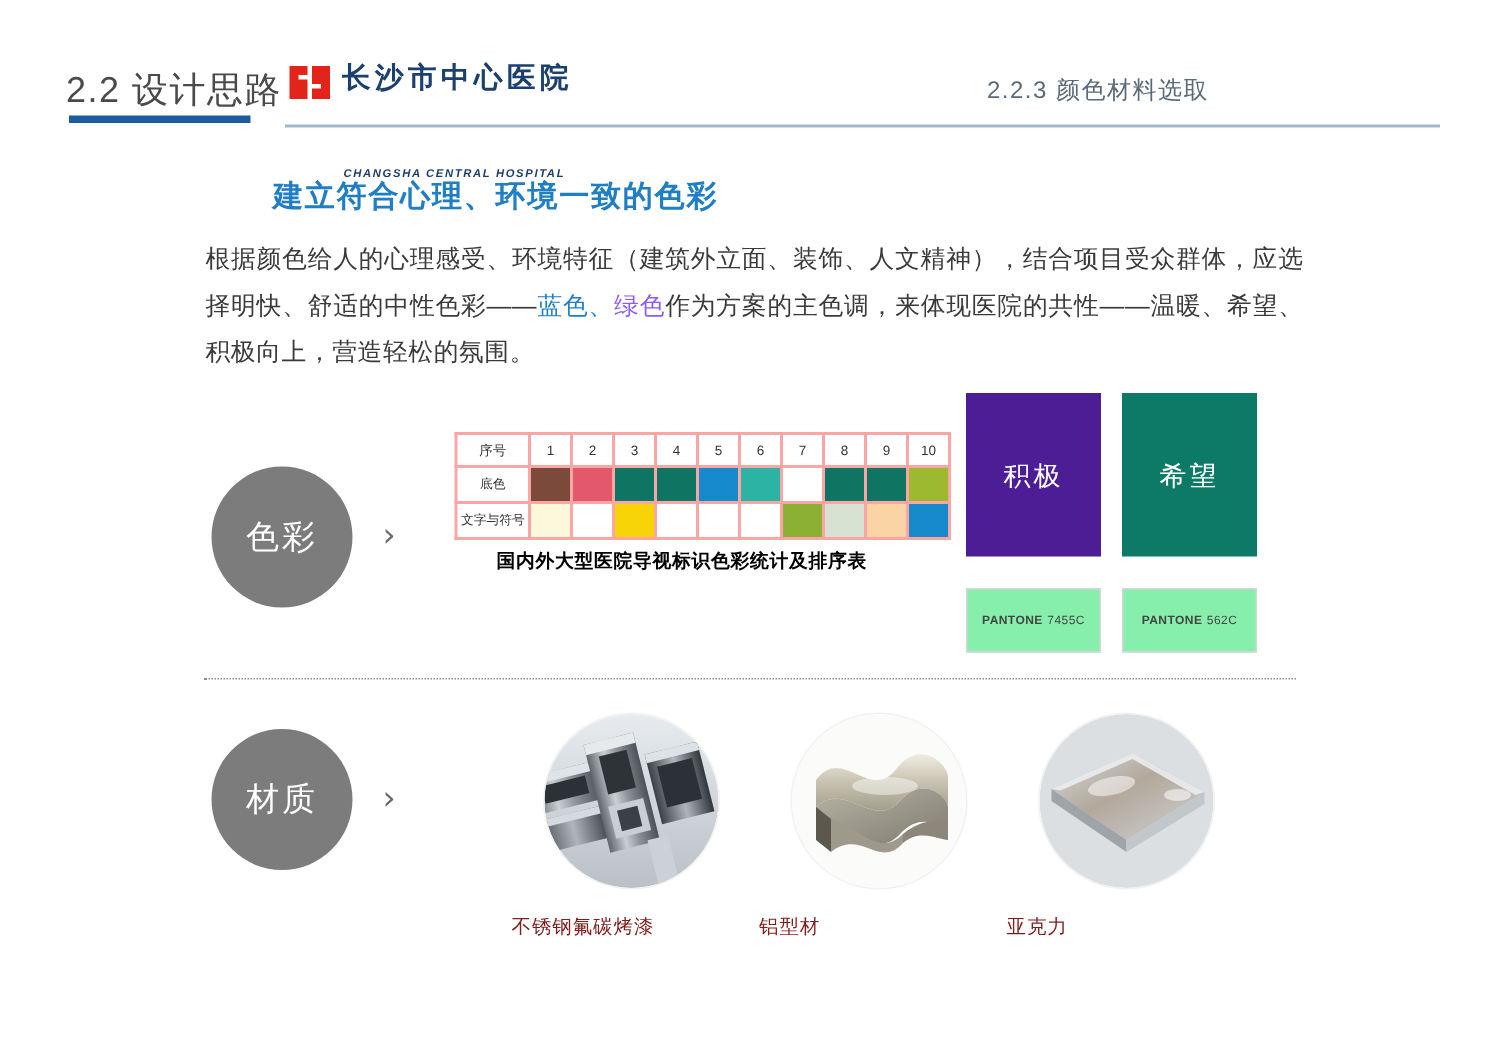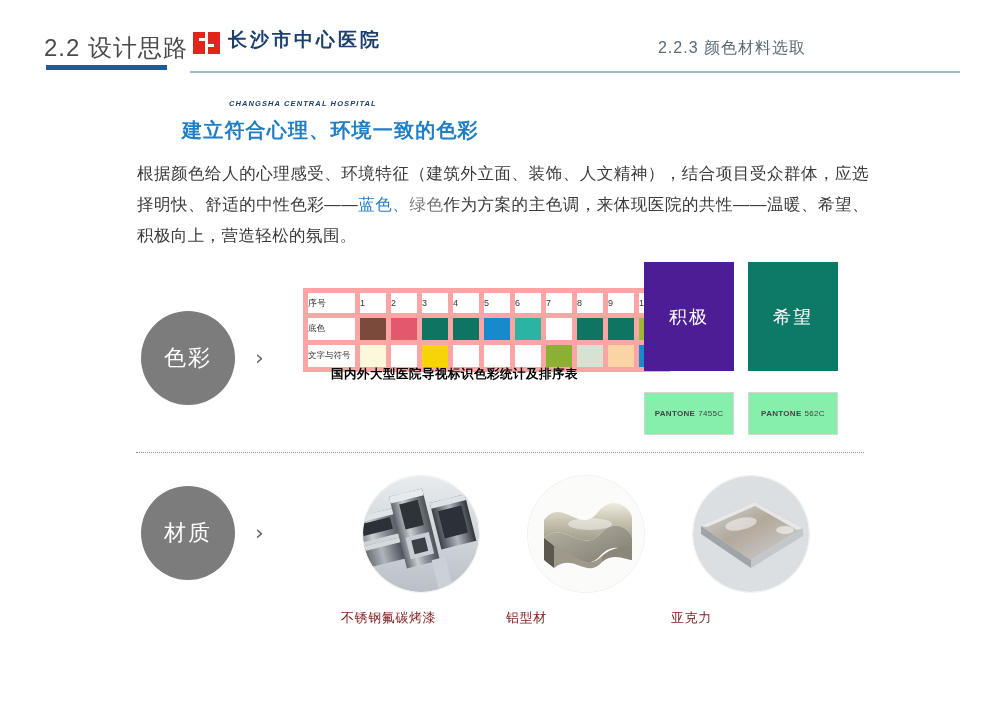--- a/index.html
+++ b/index.html
@@ -12,21 +12,21 @@
     height: 707px;
     position: relative;
     font-family: "Liberation Sans", "DejaVu Sans", sans-serif;
     color: #333;
     overflow: hidden;
   }
 
   
   .header {
     position: absolute;
-    top: 4px; left: 0;
+    top: 16px; left: 0;
     width: 848px;
     height: 82px;
   }
   .slide-num {
     position: absolute;
     left: 44px;
     top: 28px;
     font-size: 24px;
     color: #4a4a4a;
     letter-spacing: 1px;
@@ -111,21 +111,21 @@
     left: 137px;
     top: 158px;
     width: 732px;
     font-size: 16.5px;
     line-height: 31px;
     color: #3a3a3a;
     letter-spacing: 0.4px;
     text-align: justify;
   }
   .accent-blue { color: #1f7ec4; }
-  .accent-green { color: #737373; }
+  .accent-green { color: #8b5cf6; }
 
   
   .circle {
     position: absolute;
     width: 94px;
     height: 94px;
     border-radius: 50%;
     background: #7c7c7c;
     color: #ffffff;
     font-size: 22px;
@@ -143,24 +143,24 @@
 
   
   .ctable {
     position: absolute;
     left: 303px;
     top: 288px;
     border-collapse: collapse;
     table-layout: fixed;
   }
   .ctable td {
-    border: 5px solid #fca5a5;
+    border: 2px solid #fca5a5;
     height: 22px;
     padding: 0;
-    text-align: left;
+    text-align: center;
     vertical-align: middle;
     font-size: 8.5px;
     color: #333;
   }
   .ctable td.lbl { width: 47px; }
   .ctable td.cell { width: 26px; }
   .ctable tr.hdr td { height: 20px; font-size: 9px; }
   .tbl-caption {
     position: absolute;
     left: 303px;

